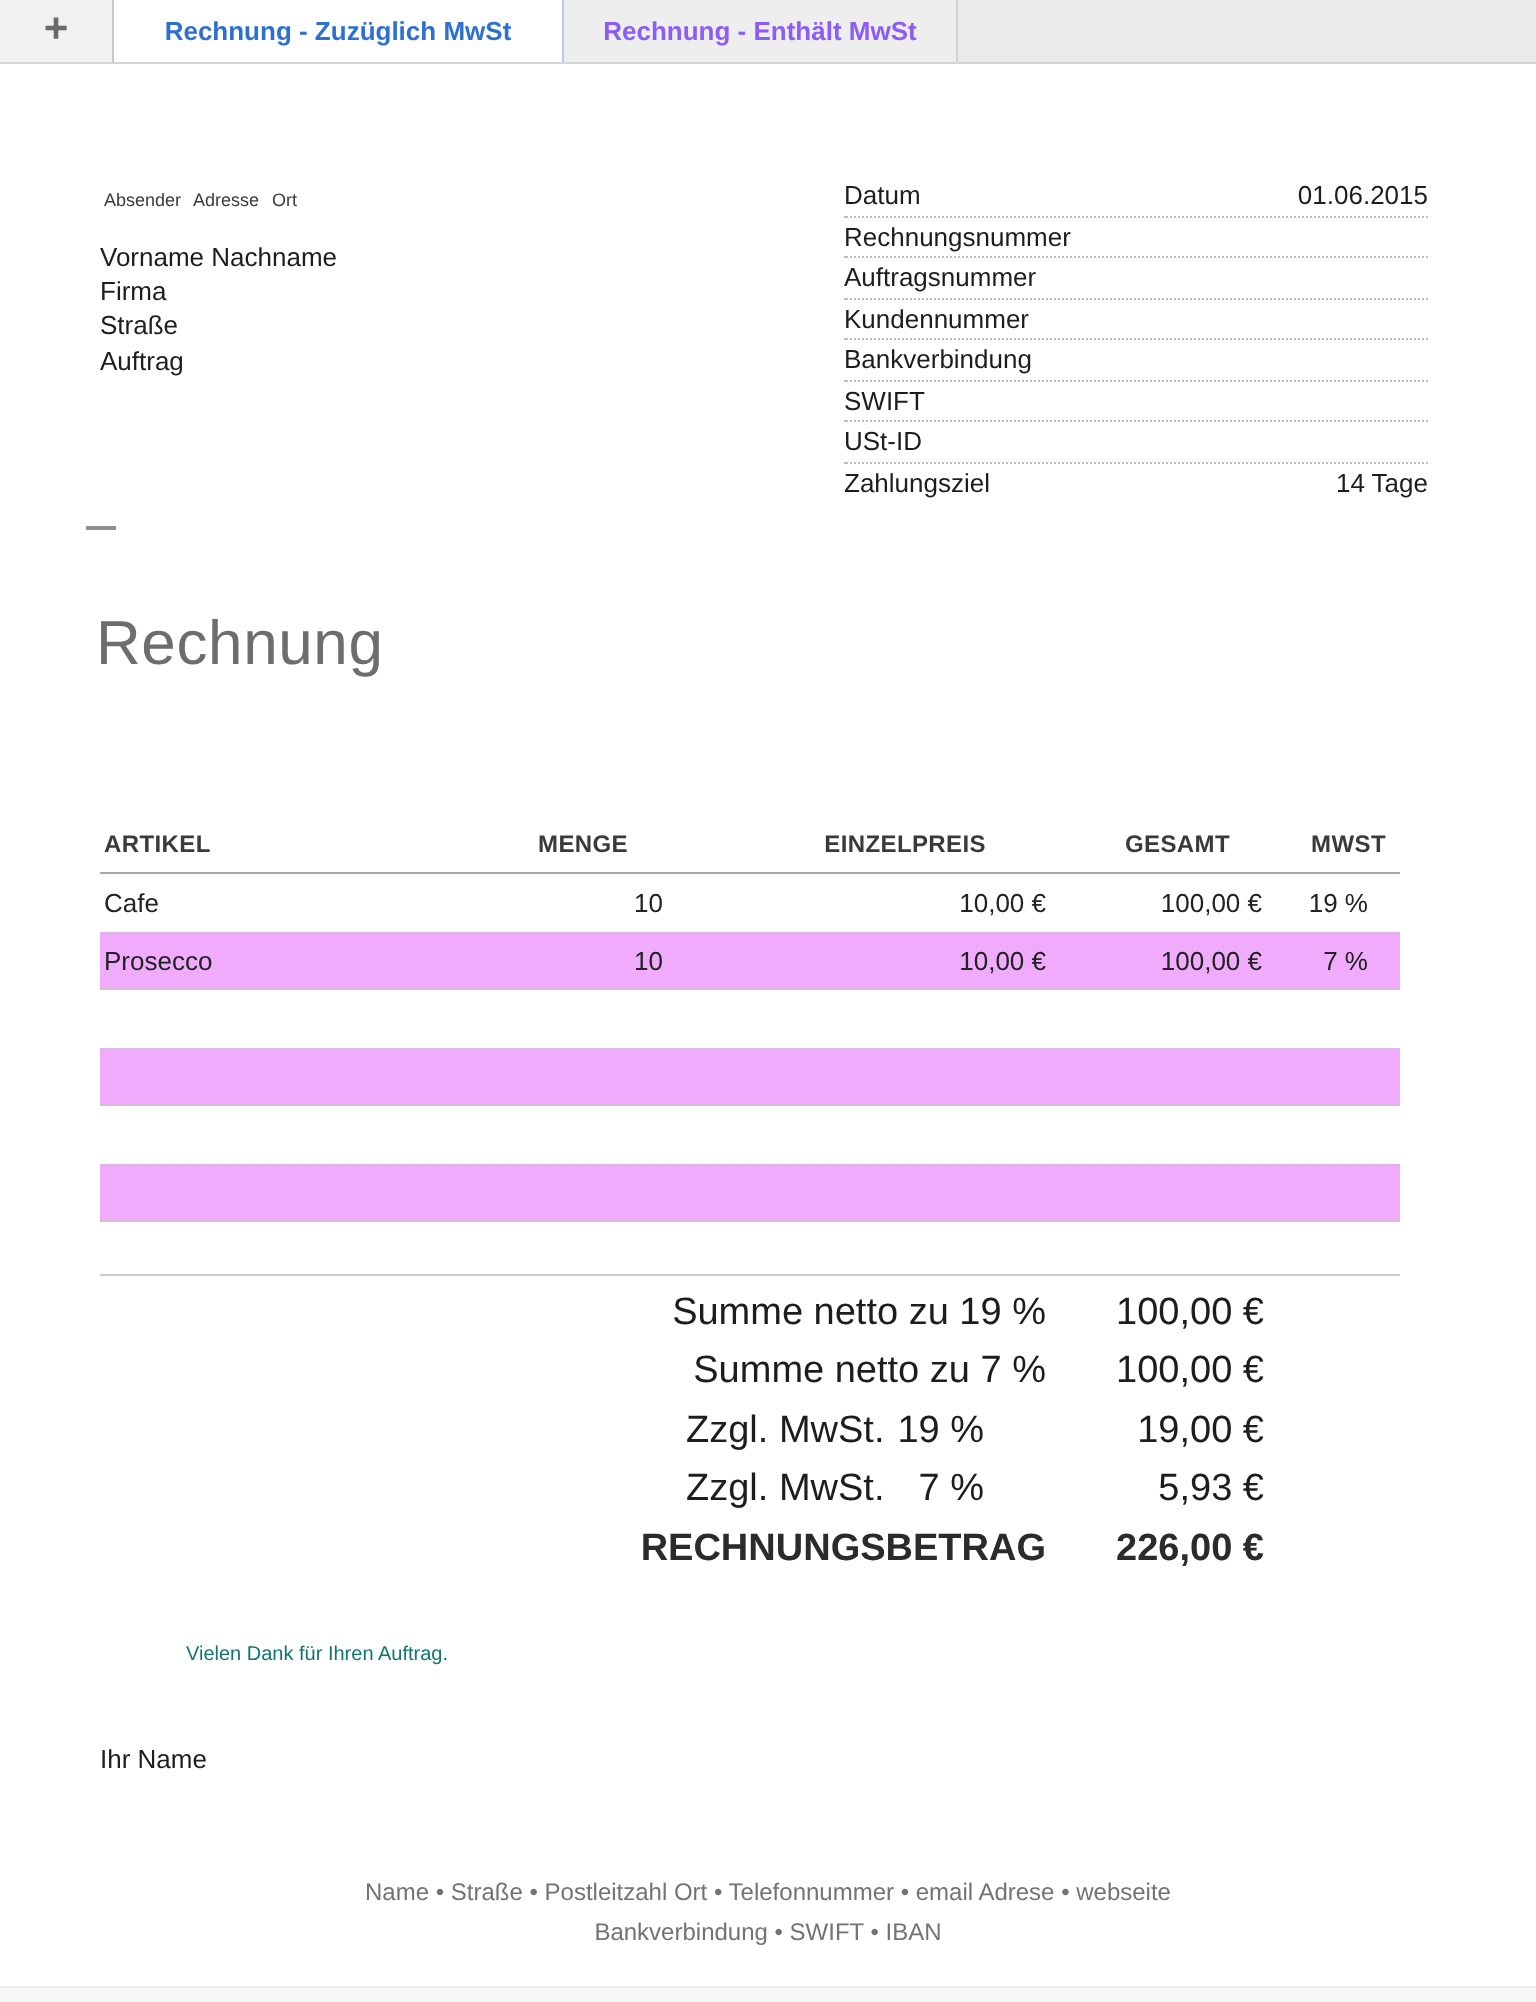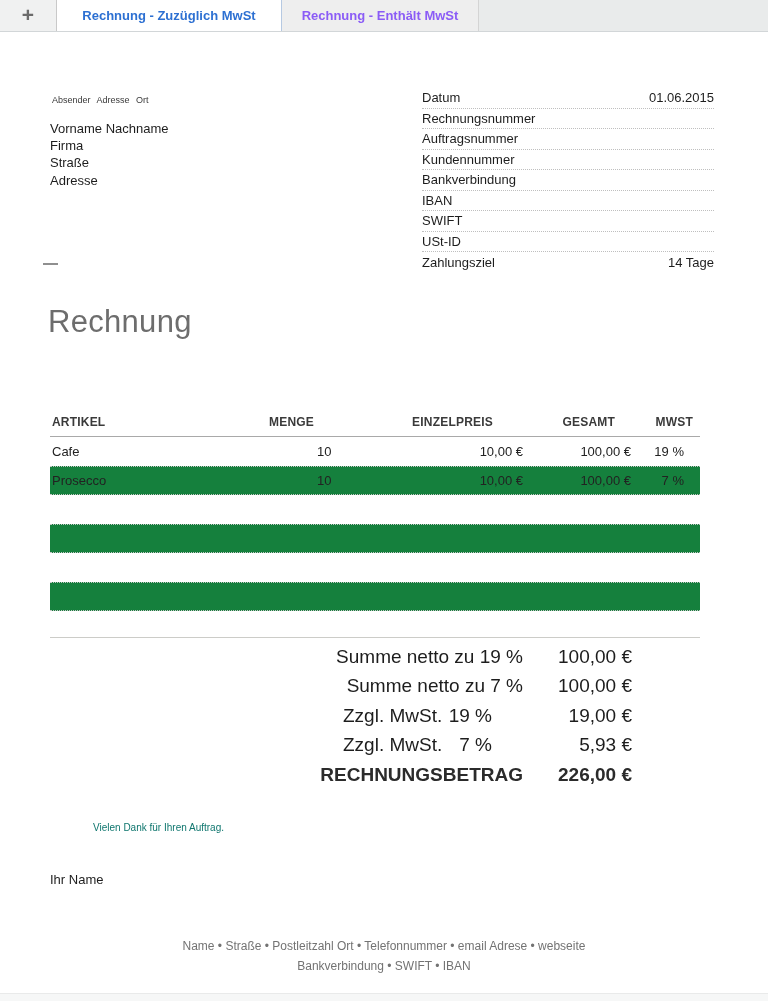--- a/index.html
+++ b/index.html
@@ -33,21 +33,21 @@
 
   .title { position:absolute; top:272px; left:48px; font-size:31px; font-weight:normal;
            color:#6d6d6d; letter-spacing:0.3px; }
 
   
   .table { position:absolute; top:376px; left:50px; width:650px; font-size:13px; }
   .trow { display:grid; grid-template-columns:1fr 95px 113px 106px 69px;
           height:29px; align-items:center; }
   .thead { font-size:12px; font-weight:bold; color:#3a3a3a; letter-spacing:0.2px;
            border-bottom:1px solid #a9a9a9;gap:16px; }
-  .trow.alt { background:#15803d; border-top:1px dotted #c6c6c6; border-bottom:1px dotted #c6c6c6; }
+  .trow.alt { background:#f0abfc; border-top:1px dotted #c6c6c6; border-bottom:1px dotted #c6c6c6; }
   .c-artikel { text-align:left; padding-left:2px; }
   .c-menge   { }
   .trow:not(.thead) .c-menge { padding-right:14px; }
   .c-einzel  { text-align:right; }
   .trow:not(.thead) .c-einzel { padding-right:2px; }
   .c-gesamt  { text-align:right; }
   .c-mwst    { text-align:right; }
   .thead .c-mwst { padding-right:7px; }
   .trow:not(.thead) .c-mwst { padding-right:16px; }
 
@@ -81,21 +81,21 @@
 </div>
 
 <div class="page">
 
   <div class="sender-small">Absender Adresse Ort</div>
 
   <div class="sender-lines">
     <div>Vorname Nachname</div>
     <div>Firma</div>
     <div>Straße</div>
-    <div>Adresse</div>
+    <div>Auftrag</div>
   </div>
 
   <div class="fold-mark"></div>
 
   <div class="meta">
     <div class="meta-row">
       <span>Datum</span>
       <span>01.06.2015</span>
     </div>
     <div class="meta-row">
@@ -105,24 +105,20 @@
     <div class="meta-row">
       <span>Auftragsnummer</span>
       <span></span>
     </div>
     <div class="meta-row">
       <span>Kundennummer</span>
       <span></span>
     </div>
     <div class="meta-row">
       <span>Bankverbindung</span>
-      <span></span>
-    </div>
-    <div class="meta-row">
-      <span>IBAN</span>
       <span></span>
     </div>
     <div class="meta-row">
       <span>SWIFT</span>
       <span></span>
     </div>
     <div class="meta-row">
       <span>USt-ID</span>
       <span></span>
     </div>

